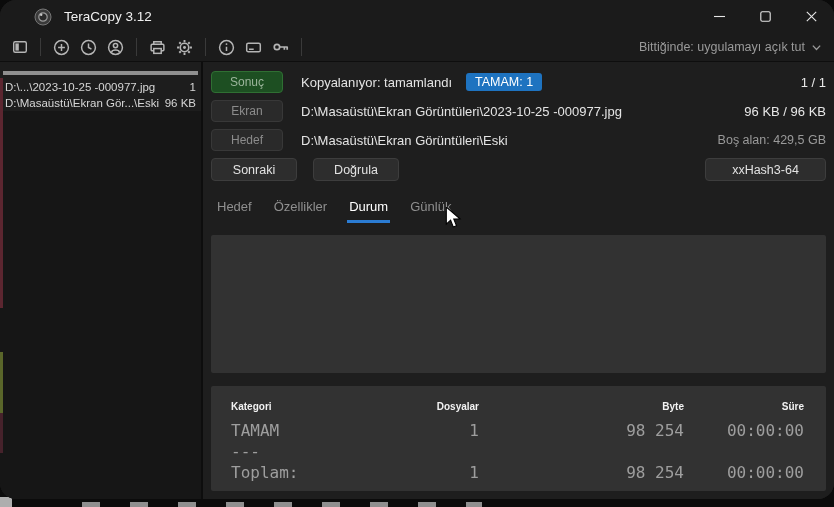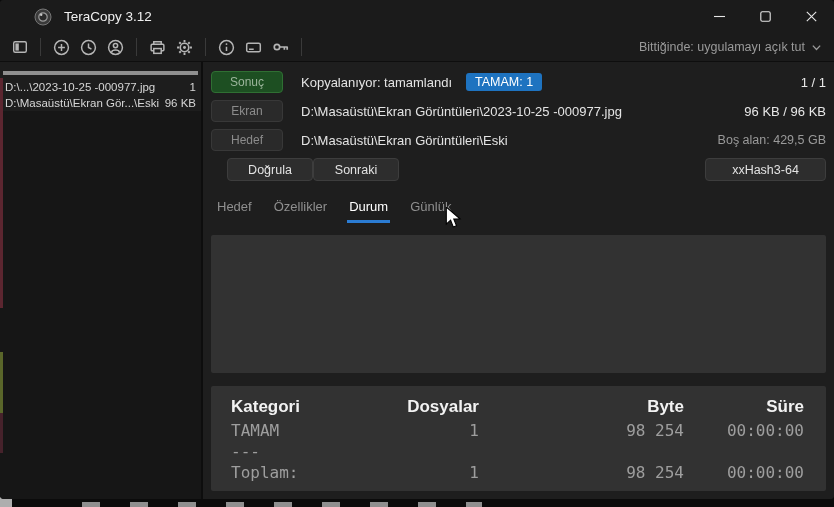--- a/index.html
+++ b/index.html
@@ -6,21 +6,21 @@
   html,body { width:834px; height:507px; background:#0b0b0b; overflow:hidden;
     font-family:"Liberation Sans", sans-serif; }
   .stage { position:relative; width:834px; height:507px; background:#0b0b0b; }
 
   
   .taskbar-dashes { position:absolute; left:82px; bottom:0; width:400px; height:5px;
     background:repeating-linear-gradient(90deg,#8f8f8f 0 18px, transparent 18px 48px); z-index:0; }
   .corner-piece { position:absolute; left:0; bottom:0; width:12px; height:10px; background:#aeaeae; z-index:0; }
 
   .window { position:absolute; left:0; top:0; width:834px; height:499px;
-    background:#1e1e1e; border-radius:4px; overflow:hidden; z-index:1; }
+    background:#1e1e1e; border-radius:16px; overflow:hidden; z-index:1; }
 
   
   .sliver { position:absolute; left:0; width:3px; z-index:3; }
   .sliver.red    { top:78px;  height:230px; background:#5c2630; }
   .sliver.olive  { top:352px; height:61px;  background:#5a662a; }
   .sliver.maroon { top:413px; height:40px;  background:#46222b; }
 
   
   .titlebar { height:33px; background:#1b1b1b; display:flex; align-items:center; }
   .app-icon { margin-left:33px; width:19px; height:19px; display:flex; align-items:center; justify-content:center; }
@@ -75,21 +75,21 @@
   .tab.active { color:#ffffff; }
   .tab.active::after { content:""; position:absolute; left:9px; right:9px; bottom:0;
     height:3px; background:#2b7cd3; }
 
   
   .inset-box { margin:12px 8px 0 8px; height:138px; background:#323232; border-radius:2px; }
   .table-box { margin:13px 8px 0 8px; height:105px; background:#323232; border-radius:2px;
     padding:10px 20px 0 20px; }
   .trow { display:grid; grid-template-columns:140px 108px 205px 120px; line-height:21px; }
   .trow .c2,.trow .c3,.trow .c4 { text-align:right; }
-  .trow.head { font-size:17px; font-weight:bold; color:#f2f2f2; margin-bottom:3px; }
+  .trow.head { font-size:10px; font-weight:bold; color:#f2f2f2; margin-bottom:3px; }
   .trow.data { font-family:"DejaVu Sans Mono", monospace; font-size:16px; color:#9e9e9e; }
 
   
   .cursor { position:absolute; left:444px; top:207px; z-index:5; pointer-events:none; }
 
   svg { display:block; }
 </style>
 </head>
 <body>
 
@@ -230,22 +230,22 @@
           <span class="right-val">96 KB / 96 KB</span>
         </div>
 
         <div class="mrow row-target">
           <div class="label-btn plain">Hedef</div>
           <span class="path-text">D:\Masaüstü\Ekran Görüntüleri\Eski</span>
           <span class="right-val dim">Boş alan: 429,5 GB</span>
         </div>
 
         <div class="mrow row-actions">
+          <div class="action-btn btn-next">Sonraki</div>
           <div class="action-btn btn-verify">Doğrula</div>
-          <div class="action-btn btn-next">Sonraki</div>
           <div class="action-btn btn-hash">xxHash3-64</div>
         </div>
 
         <div class="tabs">
           <div class="tab">Hedef</div>
           <div class="tab">Özellikler</div>
           <div class="tab active">Durum</div>
           <div class="tab">Günlük</div>
         </div>
 

